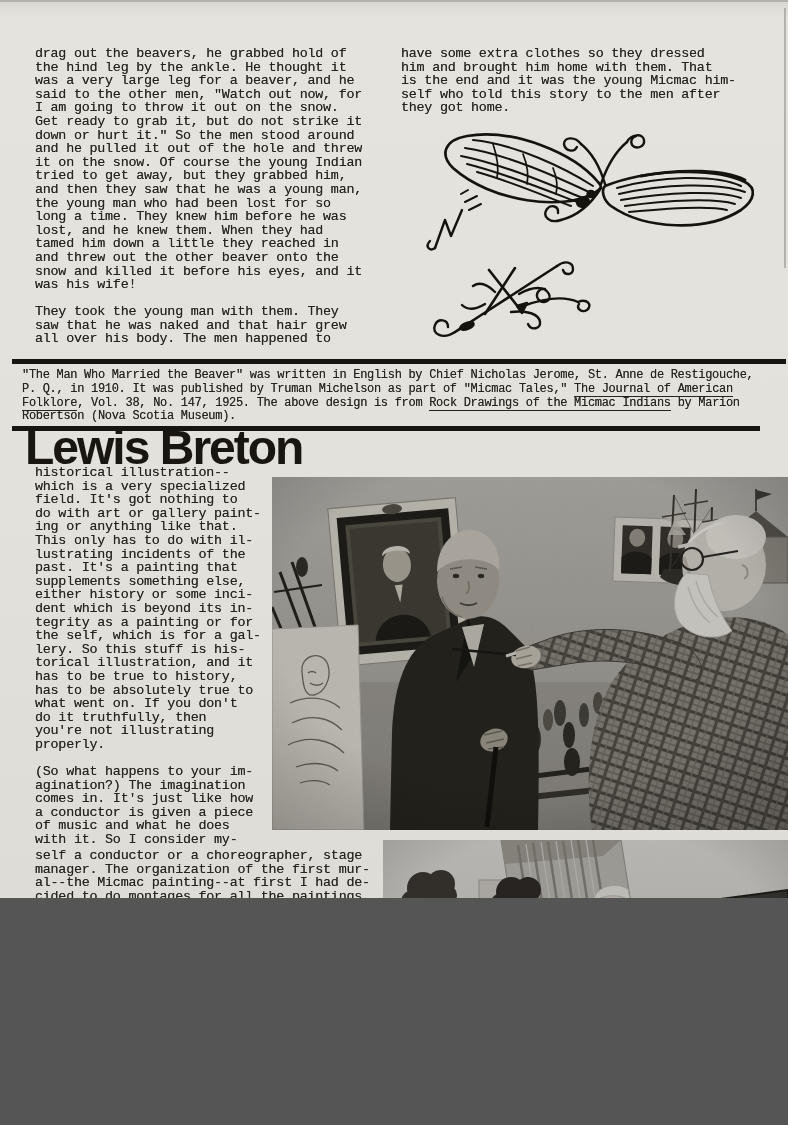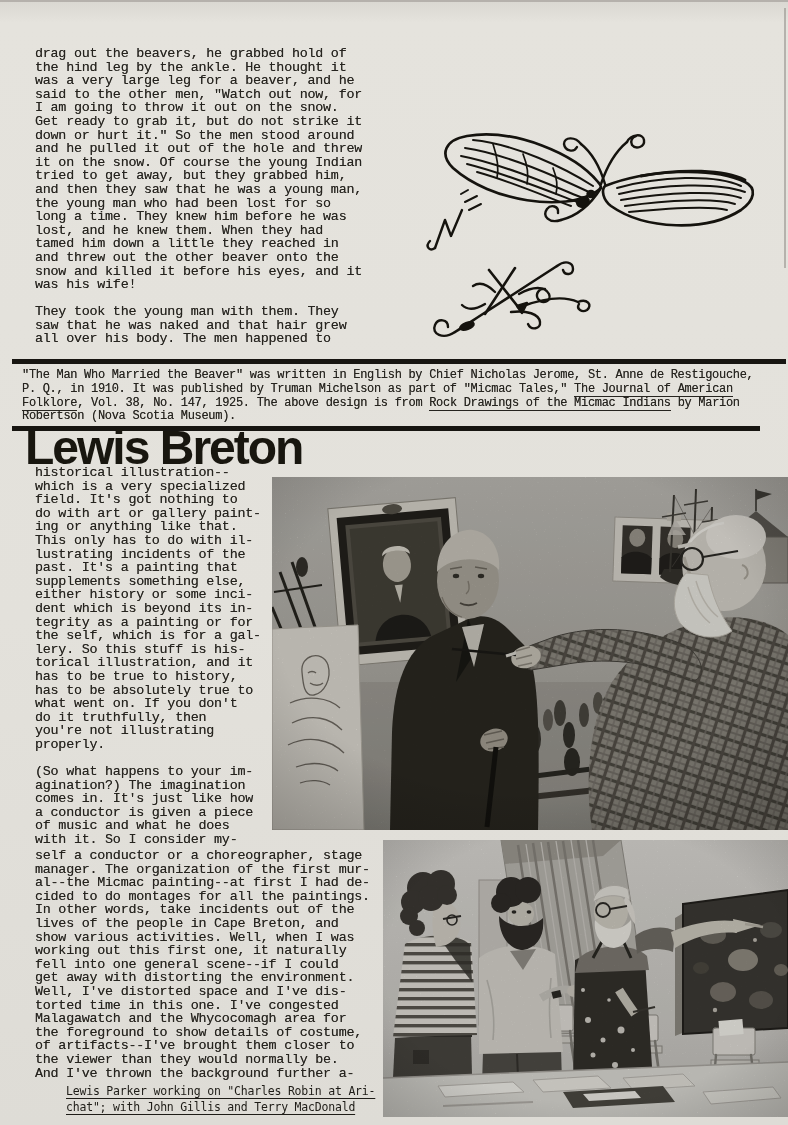--- a/index.html
+++ b/index.html
@@ -1,17 +1,17 @@
 <!DOCTYPE html>
 <html><head>
 <meta charset="utf-8">
 <style>
   html,body{margin:0;padding:0;background:#555;}
   .page{
-    position:relative;width:788px;height:1125px;margin:0 auto;
+    position:relative;width:788px;height:898px;margin:0 auto;
     background:linear-gradient(180deg,#d9d7d1 0%,#e5e3dd 2%,#e3e1db 55%,#dedcd6 100%);
     overflow:hidden;
   }
   .abs{position:absolute;}
   .tw{font-family:"Liberation Mono",monospace;white-space:pre;color:#26241f;
       text-shadow:0 0 0.5px rgba(38,36,31,0.65);}
   .body-col{font-size:13.4px;line-height:13.6px;letter-spacing:-0.25px;}
   .fn{font-size:12px;line-height:13.8px;letter-spacing:-0.3px;}
   .fn span.u{border-bottom:1.3px solid #26241f;}
   .rule{background:#171511;}
@@ -51,20 +51,25 @@
 long a time. They knew him before he was
 lost, and he knew them. When they had
 tamed him down a little they reached in
 and threw out the other beaver onto the
 snow and killed it before his eyes, and it
 was his wife!
 
 They took the young man with them. They
 saw that he was naked and that hair grew
 all over his body. The men happened to</div>
+  <div class="abs tw body-col" style="left:401px;top:47px;">have some extra clothes so they dressed
+him and brought him home with them. That
+is the end and it was the young Micmac him-
+self who told this story to the men after
+they got home.</div>
 
   <svg class="abs" style="left:415px;top:128px;" width="355" height="228" viewBox="0 0 355 228">
     <g fill="none" stroke="#15130e" stroke-width="2.4" stroke-linecap="round" stroke-linejoin="round">
 
       <path stroke-width="2.7" d="M183,54 C160,26 100,0 52,8 C30,12 24,26 38,40 C76,74 150,84 181,64 C187,60 187,58 183,54 Z"></path>
       <path stroke-width="2" d="M58,12 C100,16 150,40 178,58"></path>
       <path stroke-width="2" d="M50,20 C92,26 144,50 174,64"></path>
       <path stroke-width="2" d="M46,28 C88,36 138,58 168,70"></path>
       <path stroke-width="2" d="M52,36 C92,46 136,64 162,74"></path>
       <path stroke-width="2" d="M62,44 C98,54 134,70 156,78"></path>

